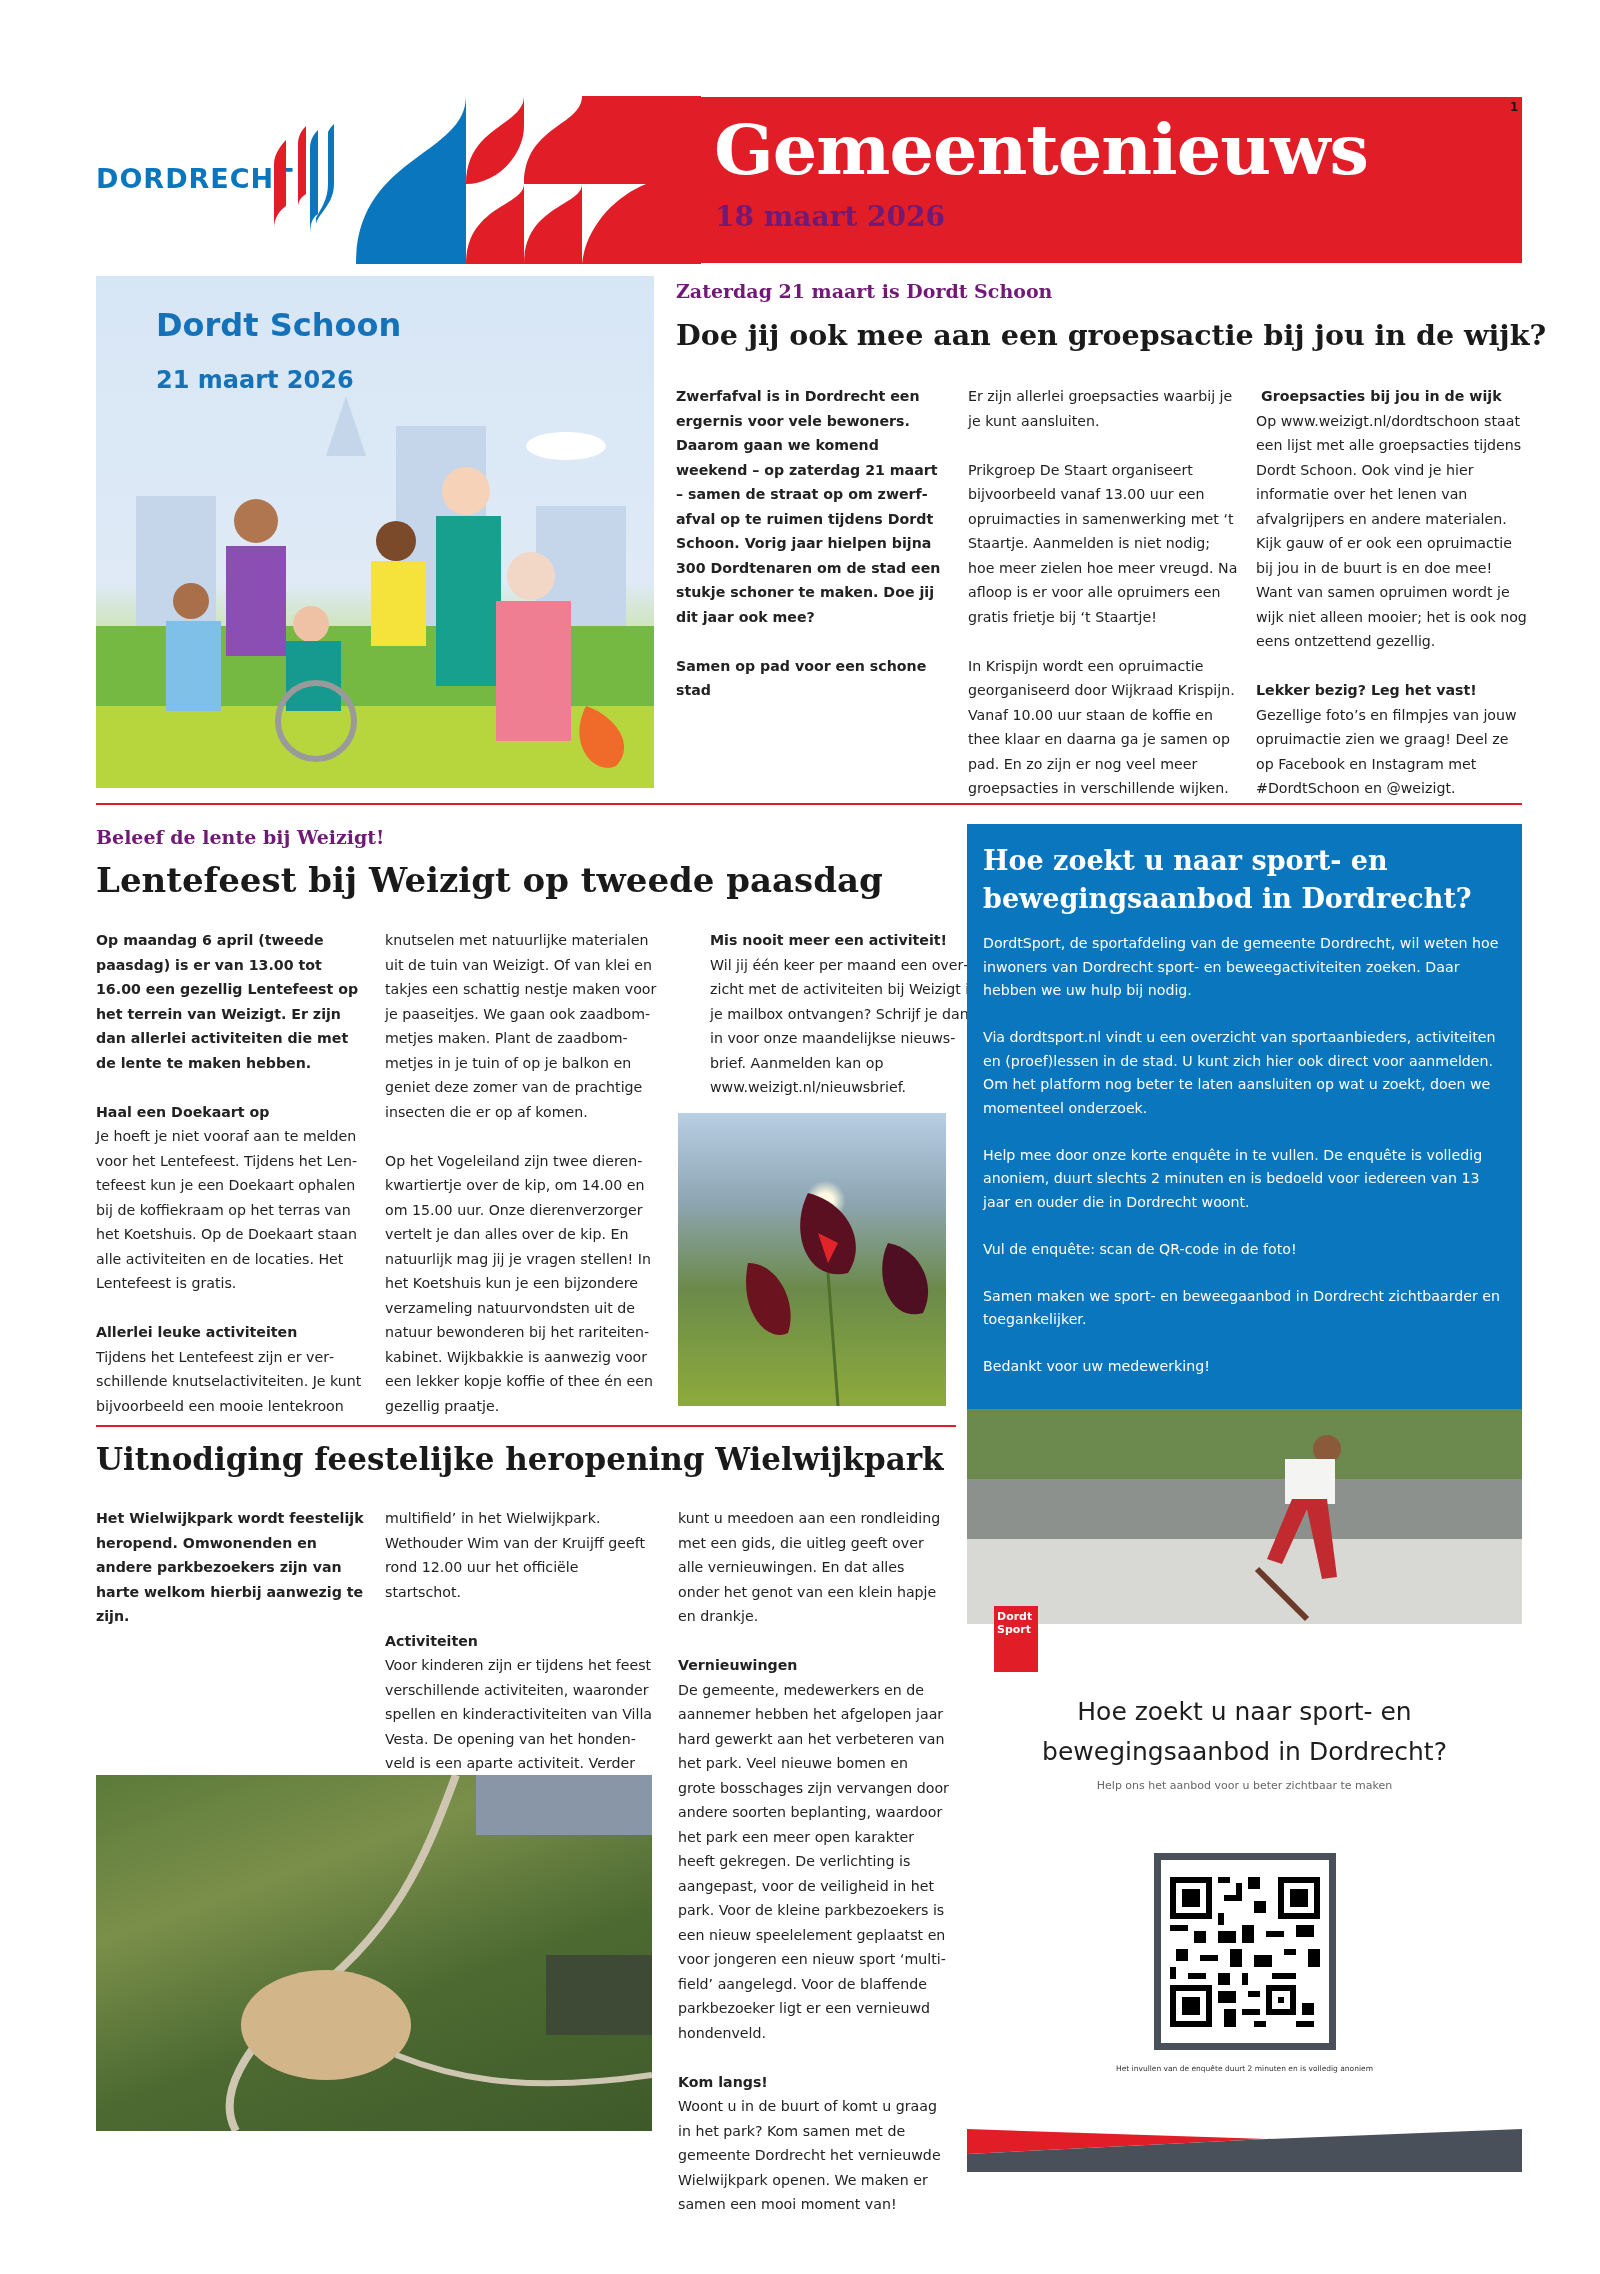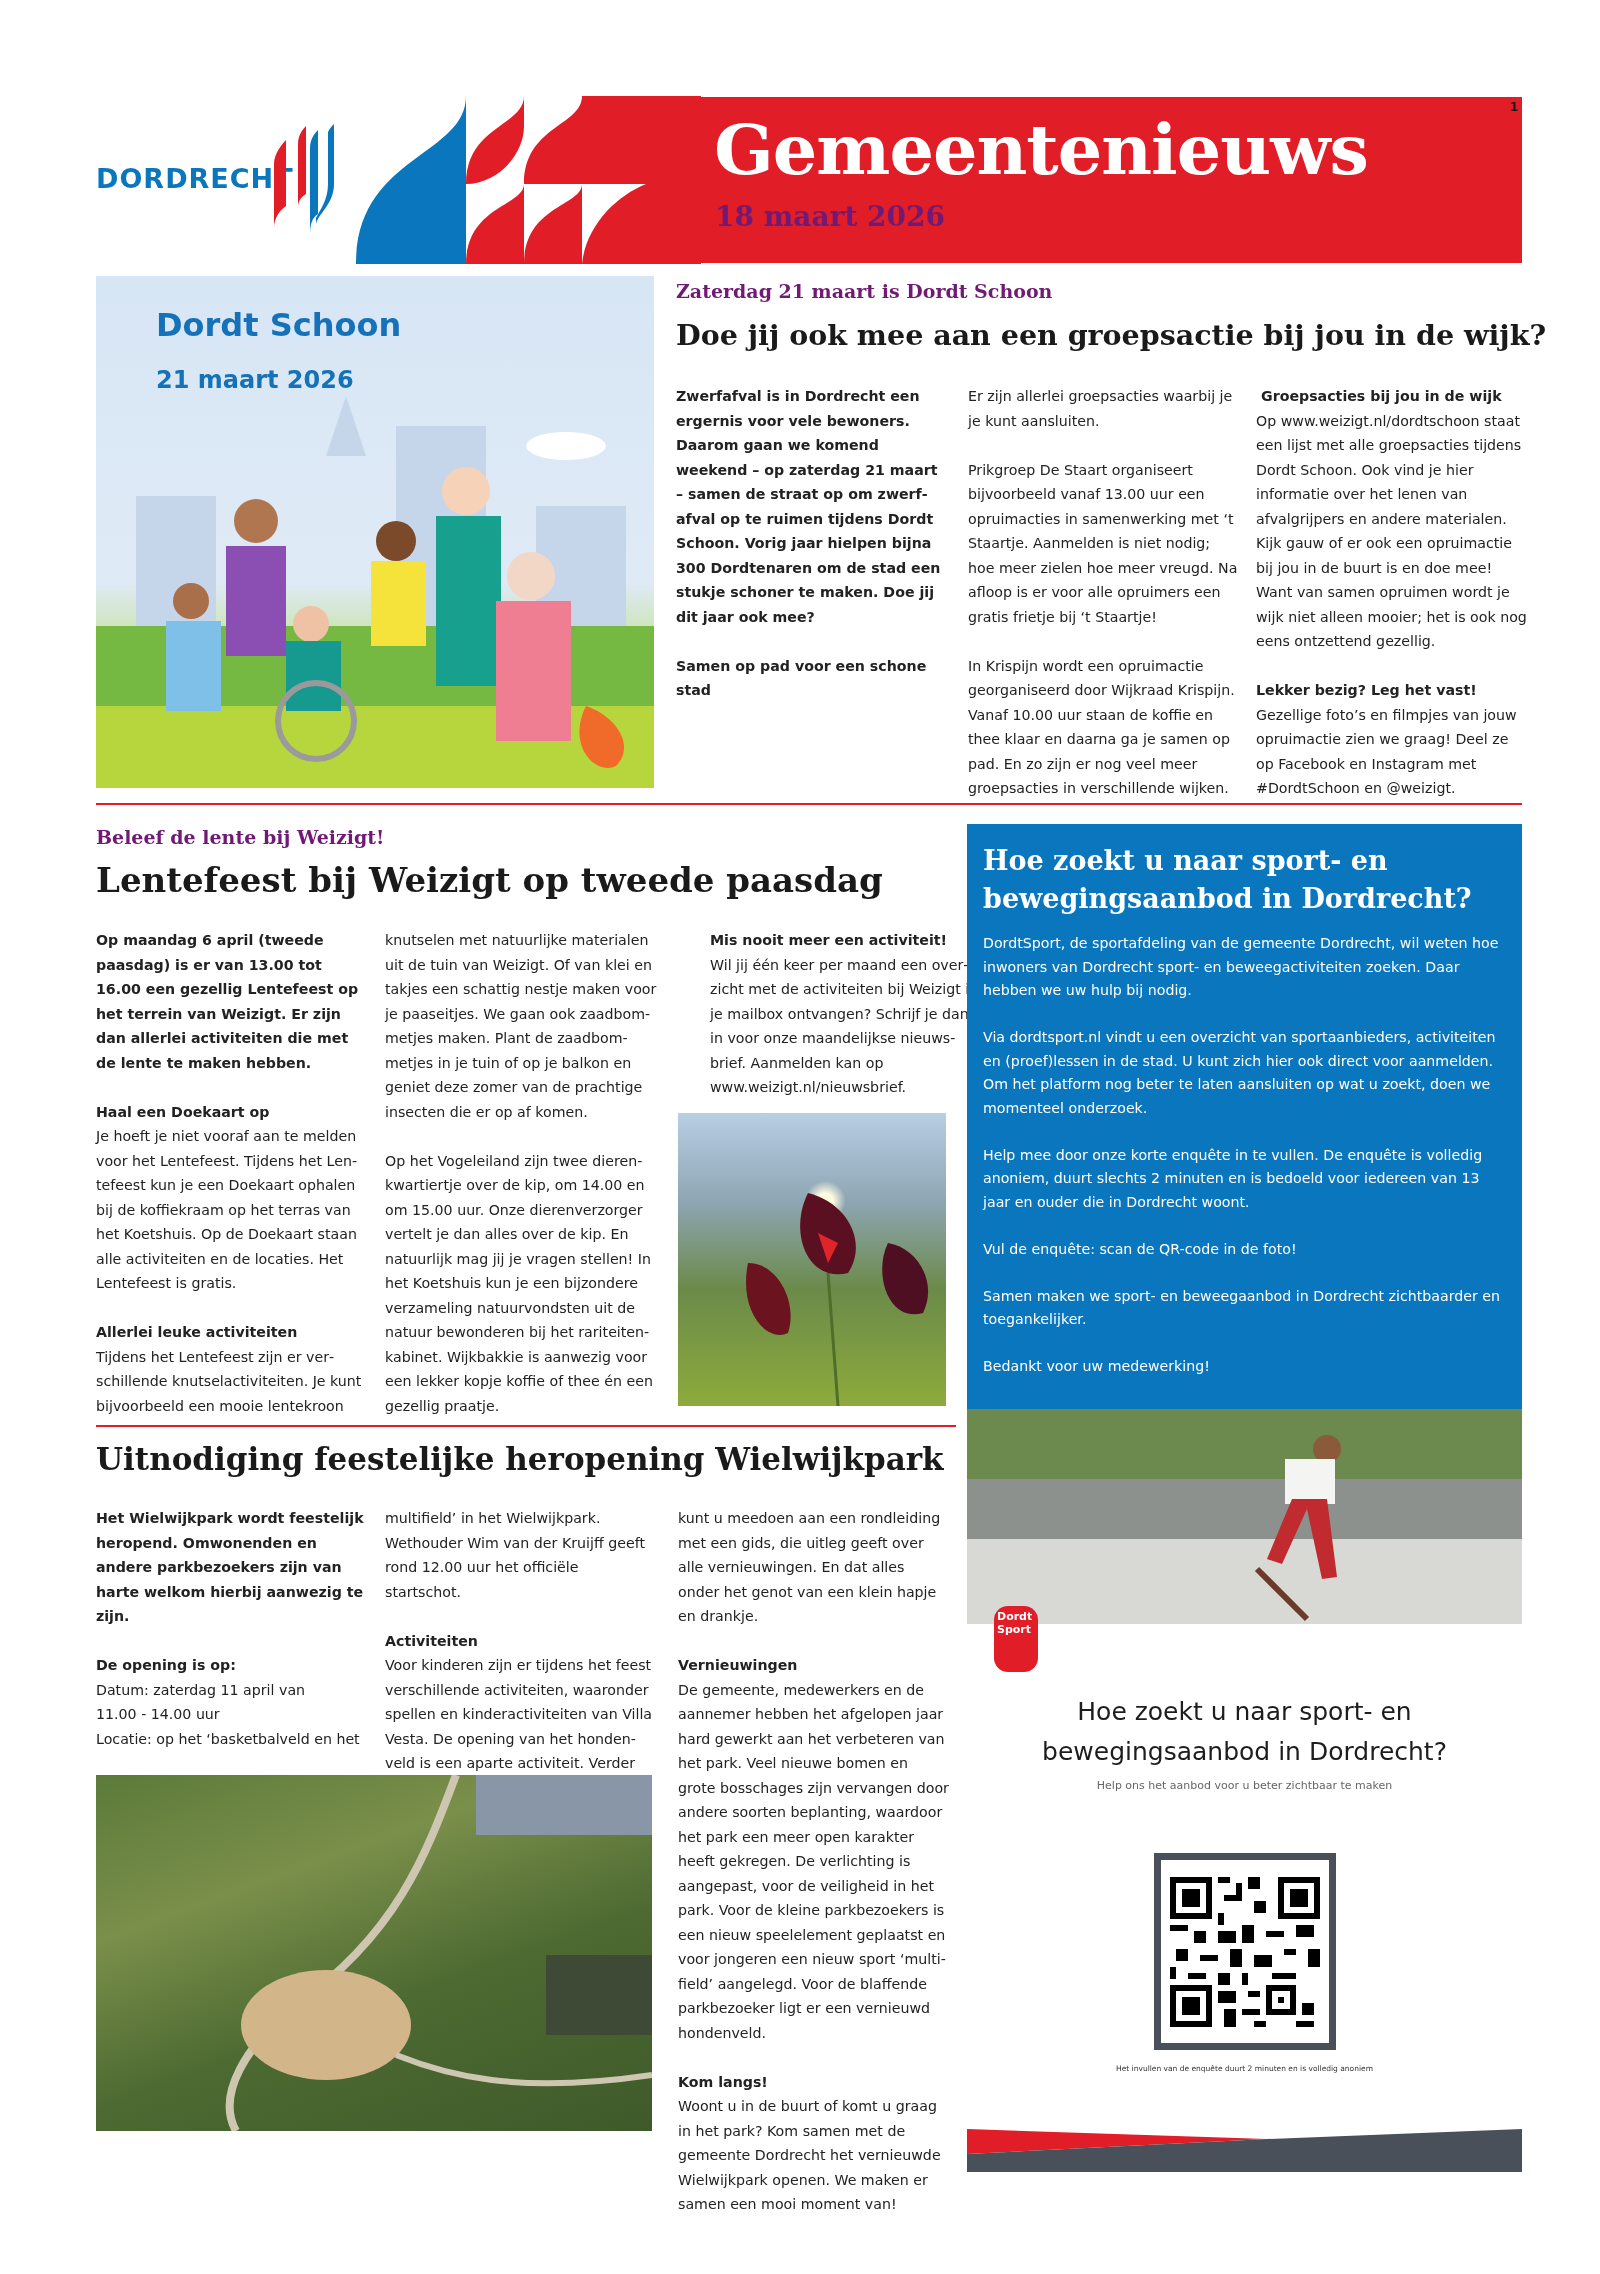--- a/index.html
+++ b/index.html
@@ -35,21 +35,21 @@
   .rule { height: 2px; background: #e11d27; }
 
   
   .bluebox { left: 967px; top: 824px; width: 555px; height: 585px; background: #0a76bd; color: #fff; padding: 18px 16px; }
   .bluebox .bh { font-family: "DejaVu Serif", serif; font-weight: bold; font-size: 27px; line-height: 38px; color: #fff; margin-bottom: 14px; }
   .bluebox .bp { font-size: 14.2px; line-height: 23.5px; margin-bottom: 23.5px; color: #fff; }
 
   
   .sport { left: 967px; top: 1409px; width: 555px; height: 763px; background: #ffffff; overflow: hidden; }
   .sport-photo { position: absolute; left: 0; top: 0; width: 555px; height: 215px; background: linear-gradient(#e6ecef 0%, #9fae84 25%, #7d8a84 45%, #c2c2bf 60%, #dcdcda 100%); }
-  .sport-logo { position: absolute; left: 27px; top: 197px; width: 44px; height: 66px; background: #e11d27; color:#fff; font-weight: bold; font-size: 11px; line-height: 13px; padding: 4px 3px; border-radius: 14px; }
+  .sport-logo { position: absolute; left: 27px; top: 197px; width: 44px; height: 66px; background: #e11d27; color:#fff; font-weight: bold; font-size: 11px; line-height: 13px; padding: 4px 3px; }
   .sport-h { position: absolute; left: 0; width: 555px; top: 283px; text-align: center; font-family: "DejaVu Sans", sans-serif; font-size: 25px; line-height: 40px; color: #1d1d1d; }
   .sport-sub { position: absolute; left: 0; width: 555px; top: 370px; text-align: center; font-size: 11px; color: #666; }
   .qr-frame { position: absolute; left: 187px; top: 444px; width: 182px; height: 197px; background: #4a5059; padding: 7px; }
   .qr-inner { width: 100%; height: 100%; background: #fff; display: flex; align-items: center; justify-content: center; }
   .qr-caption { position: absolute; left: 0; width: 555px; top: 655px; text-align: center; font-size: 7.5px; color: #333; }
   .sport-foot { position: absolute; left: 0; top: 720px; width: 555px; height: 43px; }
 
   .photo-park { left: 96px; top: 1775px; width: 556px; height: 356px; background: radial-gradient(ellipse at 45% 70%, #c9a77b 0 10%, transparent 11%), linear-gradient(160deg, #5c7a3a 0%, #7a8f4a 30%, #4d6a32 60%, #3e5a2a 100%); overflow: hidden; }
   .photo-flower { left: 678px; top: 1113px; width: 268px; height: 293px; background: radial-gradient(circle at 55% 30%, #fffbe0 0 3%, transparent 8%), linear-gradient(#b8cfe4 0%, #8ea6b4 30%, #6b8a4a 60%, #8dab3b 100%); overflow: hidden; }
 </style>
@@ -233,26 +233,20 @@
     <path d="M0 25 L300 10 L555 0 L555 43 L0 43 Z" fill="#4a5059"></path>
   </svg>
 </div>
 
 <div class="abs rule" style="left:96px; top:1425px; width:860px;"></div>
 
 <div class="abs headline" style="left:96px; top:1441px; font-size:31px;">Uitnodiging feestelijke heropening Wielwijkpark</div>
 
 <div class="abs col" style="left:96px; top:1506px; width:272px;">
   <p class="lead">Het Wielwijkpark wordt feeste­lijk heropend. Omwonenden en andere parkbezoekers zijn van harte welkom hierbij aanwezig te zijn.</p>
-  <p>
-    <span class="b">De opening is op:</span>
-    <span style="display:block">Datum: zaterdag 11 april van</span>
-    <span style="display:block">11.00 - 14.00 uur</span>
-    <span style="display:block">Locatie: op het ‘basketbalveld en het</span>
-  </p>
 </div>
 <div class="abs photo-park">
   <svg width="556" height="356" viewBox="0 0 556 356">
     <rect x="380" y="0" width="176" height="60" fill="#8896a8"></rect>
     <path d="M360 0 C330 80 300 160 200 230 C150 270 120 320 140 356" stroke="#cfc6b2" stroke-width="8" fill="none"></path>
     <ellipse cx="230" cy="250" rx="85" ry="55" fill="#d3b58a"></ellipse>
     <rect x="450" y="180" width="106" height="80" fill="#3f4a36"></rect>
     <path d="M300 280 C350 300 420 320 556 300" stroke="#cfc6b2" stroke-width="6" fill="none"></path>
   </svg>
 </div>

